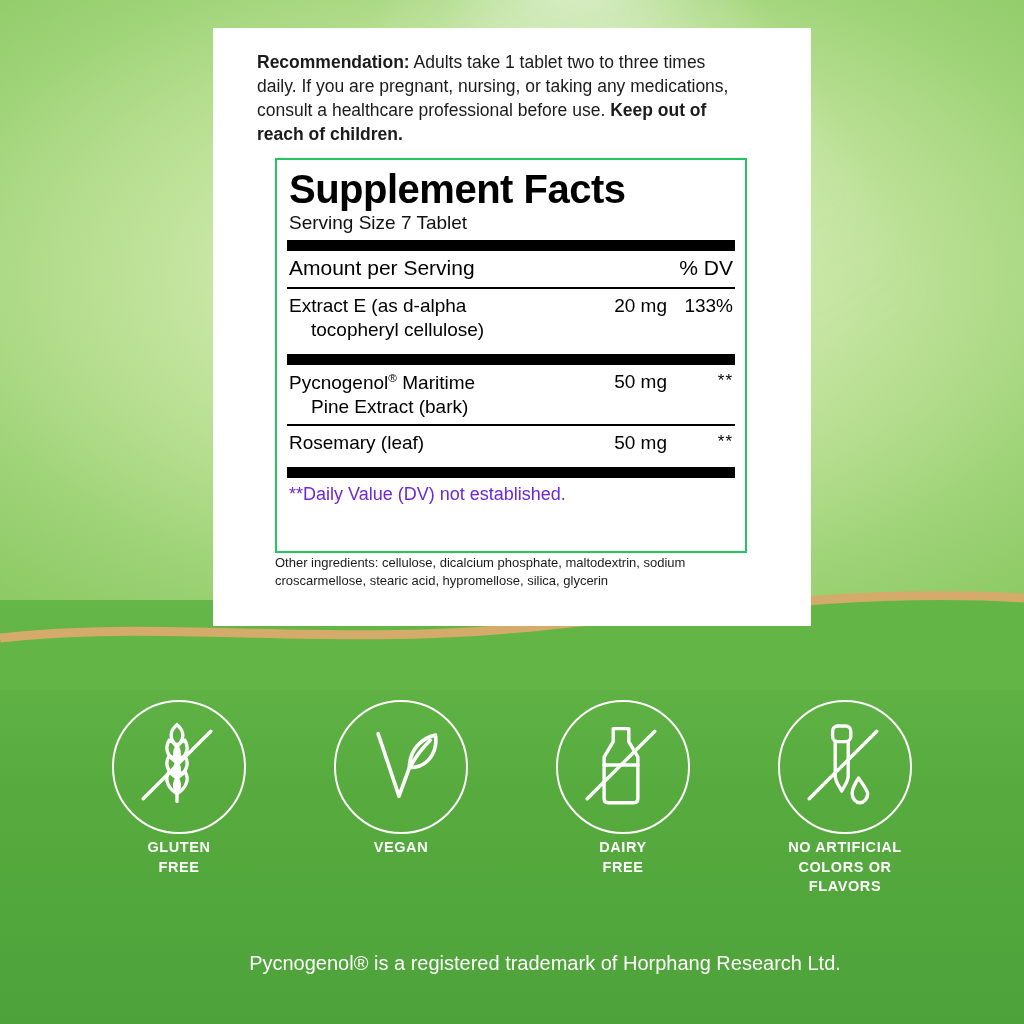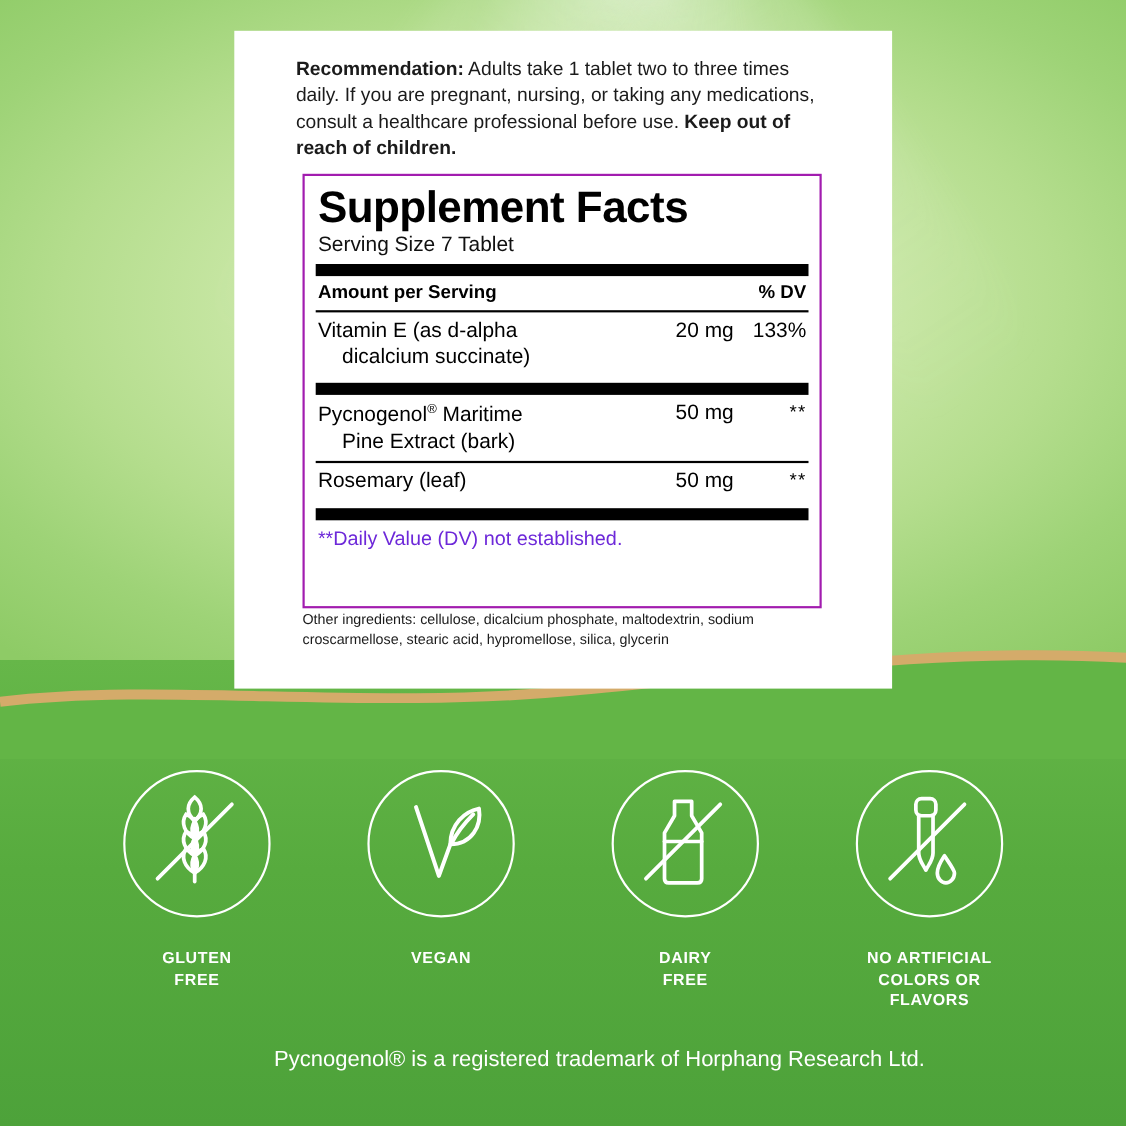--- a/index.html
+++ b/index.html
@@ -64,37 +64,37 @@
     position: absolute;
     left: 213px;
     top: 28px;
     width: 598px;
     height: 598px;
     background: #ffffff;
   }
 
   .recommendation {
     position: absolute;
-    left: 56px;
+    left: 44px;
     top: 22px;
     width: 482px;
     font-size: 17.5px;
     line-height: 1.38;
     color: #1b1b1b;
   }
   .recommendation b { font-weight: bold; }
 
   
   .sf-box {
     position: absolute;
     left: 62px;
     top: 130px;
     width: 472px;
     height: 395px;
-    border: 2px solid #a21caf;
+    border: 2px solid #22c55e;
     box-sizing: border-box;
     background: #fff;
     padding: 6px 10px 0 10px;
   }
   .sf-title {
     font-size: 40px;
     font-weight: bold;
     letter-spacing: -0.5px;
     line-height: 1.05;
     color: #000;
@@ -130,22 +130,22 @@
     flex: 0 0 auto;
     line-height: 1.28;
   }
   .sf-row .dv {
     width: 66px;
     text-align: right;
     flex: 0 0 auto;
     line-height: 1.28;
   }
   .sf-head {
-    font-weight: bold;
-    font-size: 17px;
+    font-weight: normal;
+    font-size: 21px;
     padding: 4px 2px 5px 2px;
   }
   .indent { padding-left: 22px; display: block; }
   sup { font-size: 0.62em; vertical-align: super; }
   .dv-stars { font-size: 17px; letter-spacing: 1px; }
   .sf-footnote {
     font-size: 18px;
     color: #6d28d9;
     padding: 6px 2px 0 2px;
   }
@@ -178,21 +178,21 @@
   .badge-circle {
     width: 134px;
     height: 134px;
     margin: 0 auto;
     border: 2.5px solid #ffffff;
     border-radius: 50%;
     position: relative;
     box-sizing: border-box;
   }
   .badge-label {
-    margin-top: 28px;
+    margin-top: 4px;
     font-size: 14.5px;
     font-weight: bold;
     letter-spacing: 0.6px;
     line-height: 1.35;
     color: #ffffff;
     text-transform: uppercase;
   }
 
   .footer-note {
     position: absolute;
@@ -239,22 +239,22 @@
       <div class="bar-thick"></div>
 
       <div class="sf-row sf-head">
         <div class="nm">Amount per Serving</div>
         <div class="dv">% DV</div>
       </div>
       <div class="bar-thin"></div>
 
       <div class="sf-row">
         <div class="nm">
-          <span>Vitamin E (as d-alpha</span>
-          <span class="indent">dicalcium succinate)</span>
+          <span>Extract E (as d-alpha</span>
+          <span class="indent">tocopheryl cellulose)</span>
         </div>
         <div class="amt">20 mg</div>
         <div class="dv">133%</div>
       </div>
 
       <div class="bar-thick"></div>
 
       <div class="sf-row">
         <div class="nm">
           <span>Pycnogenol<sup>®</sup> Maritime</span>

